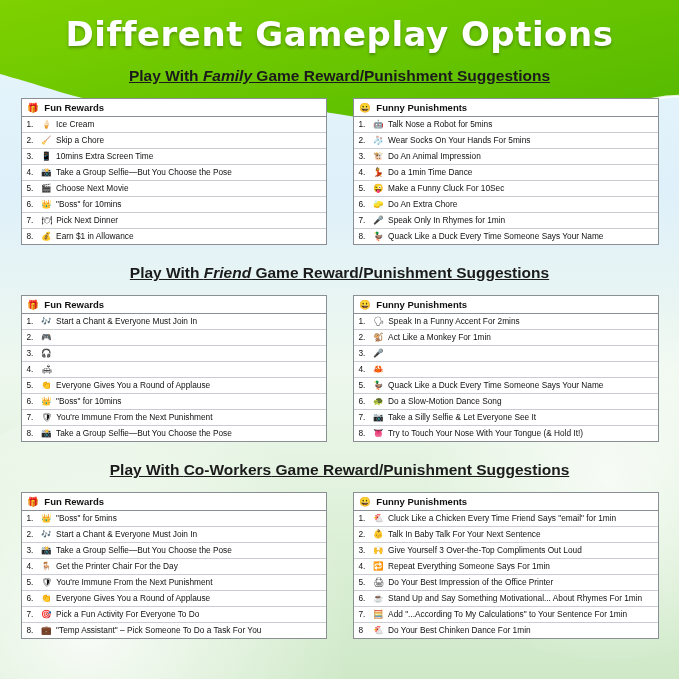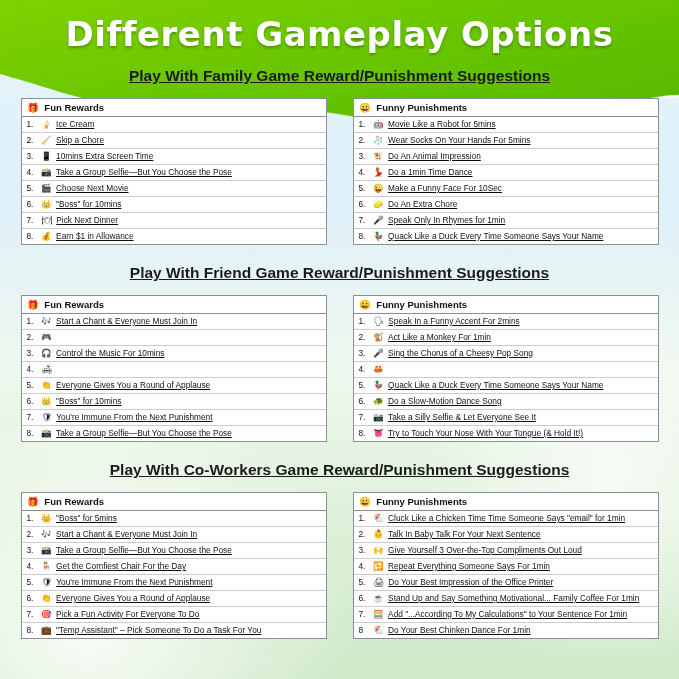--- a/index.html
+++ b/index.html
@@ -78,20 +78,21 @@
   }
   .section-heading {
     text-align: center;
     font-size: 15.5px;
     font-weight: bold;
     color: #1b1b1b;
     margin: 0 0 12px 0;
     line-height: 20px;
   }
   .section-heading .em {
+    font-style: italic;
     text-align: right;
   }
   .section-heading .uline {
     text-decoration: underline;
   }
 
   .cols {
     display: flex;
     gap: 26px;
     justify-content: center;
@@ -129,21 +130,20 @@
     width: 11px;
     flex: 0 0 11px;
     font-size: 8.3px;
   }
   .row .emoji {
     flex: 0 0 auto;
     font-size: 8.5px;
   }
   .row .txt {
     flex: 1 1 auto;
-    text-decoration: underline;
   }
   .spacer { height: 14px; }
 </style>
 </head>
 <body>
 
 <div class="page">
 
   <div class="banner">
     <svg width="679" height="190" viewBox="0 0 679 190" xmlns="http://www.w3.org/2000/svg">
@@ -218,41 +218,41 @@
             </div>
         </div>
         <div class="card">
           <div class="card-head">
             <span>😀</span>
             <span>Funny Punishments</span>
           </div>
           <div class="row">
               <span class="num">1.</span>
               <span class="emoji">🤖</span>
-              <span class="txt">Movie Like a Robot for 5mins</span>
+              <span class="txt">Talk Nose a Robot for 5mins</span>
             </div>
           <div class="row">
               <span class="num">2.</span>
               <span class="emoji">🧦</span>
               <span class="txt">Wear Socks On Your Hands For 5mins</span>
             </div>
           <div class="row">
               <span class="num">3.</span>
               <span class="emoji">🐮</span>
               <span class="txt">Do An Animal Impression</span>
             </div>
           <div class="row">
               <span class="num">4.</span>
               <span class="emoji">💃</span>
               <span class="txt">Do a 1min Time Dance</span>
             </div>
           <div class="row">
               <span class="num">5.</span>
               <span class="emoji">😜</span>
-              <span class="txt">Make a Funny Face For 10Sec</span>
+              <span class="txt">Make a Funny Cluck For 10Sec</span>
             </div>
           <div class="row">
               <span class="num">6.</span>
               <span class="emoji">🧽</span>
               <span class="txt">Do An Extra Chore</span>
             </div>
           <div class="row">
               <span class="num">7.</span>
               <span class="emoji">🎤</span>
               <span class="txt">Speak Only In Rhymes for 1min</span>
@@ -283,21 +283,20 @@
               <span class="emoji">🎶</span>
               <span class="txt">Start a Chant &amp; Everyone Must Join In</span>
             </div>
           <div class="row">
               <span class="num">2.</span>
               <span class="emoji">🎮</span>
             </div>
           <div class="row">
               <span class="num">3.</span>
               <span class="emoji">🎧</span>
-              <span class="txt">Control the Music For 10mins</span>
             </div>
           <div class="row">
               <span class="num">4.</span>
               <span class="emoji">🛋</span>
             </div>
           <div class="row">
               <span class="num">5.</span>
               <span class="emoji">👏</span>
               <span class="txt">Everyone Gives You a Round of Applause</span>
             </div>
@@ -328,21 +327,20 @@
               <span class="txt">Speak In a Funny Accent For 2mins</span>
             </div>
           <div class="row">
               <span class="num">2.</span>
               <span class="emoji">🐒</span>
               <span class="txt">Act Like a Monkey For 1min</span>
             </div>
           <div class="row">
               <span class="num">3.</span>
               <span class="emoji">🎤</span>
-              <span class="txt">Sing the Chorus of a Cheesy Pop Song</span>
             </div>
           <div class="row">
               <span class="num">4.</span>
               <span class="emoji">🦀</span>
             </div>
           <div class="row">
               <span class="num">5.</span>
               <span class="emoji">🦆</span>
               <span class="txt">Quack Like a Duck Every Time Someone Says Your Name</span>
             </div>
@@ -388,21 +386,21 @@
               <span class="txt">Start a Chant &amp; Everyone Must Join In</span>
             </div>
           <div class="row">
               <span class="num">3.</span>
               <span class="emoji">📸</span>
               <span class="txt">Take a Group Selfie—But You Choose the Pose</span>
             </div>
           <div class="row">
               <span class="num">4.</span>
               <span class="emoji">🪑</span>
-              <span class="txt">Get the Comfiest Chair For the Day</span>
+              <span class="txt">Get the Printer Chair For the Day</span>
             </div>
           <div class="row">
               <span class="num">5.</span>
               <span class="emoji">🛡</span>
               <span class="txt">You're Immune From the Next Punishment</span>
             </div>
           <div class="row">
               <span class="num">6.</span>
               <span class="emoji">👏</span>
               <span class="txt">Everyone Gives You a Round of Applause</span>
@@ -419,21 +417,21 @@
             </div>
         </div>
         <div class="card">
           <div class="card-head">
             <span>😀</span>
             <span>Funny Punishments</span>
           </div>
           <div class="row">
               <span class="num">1.</span>
               <span class="emoji">🐔</span>
-              <span class="txt">Cluck Like a Chicken Time Time Someone Says "email" for 1min</span>
+              <span class="txt">Cluck Like a Chicken Every Time Friend Says "email" for 1min</span>
             </div>
           <div class="row">
               <span class="num">2.</span>
               <span class="emoji">👶</span>
               <span class="txt">Talk In Baby Talk For Your Next Sentence</span>
             </div>
           <div class="row">
               <span class="num">3.</span>
               <span class="emoji">🙌</span>
               <span class="txt">Give Yourself 3 Over-the-Top Compliments Out Loud</span>
@@ -444,21 +442,21 @@
               <span class="txt">Repeat Everything Someone Says For 1min</span>
             </div>
           <div class="row">
               <span class="num">5.</span>
               <span class="emoji">🖨</span>
               <span class="txt">Do Your Best Impression of the Office Printer</span>
             </div>
           <div class="row">
               <span class="num">6.</span>
               <span class="emoji">☕</span>
-              <span class="txt">Stand Up and Say Something Motivational... Family Coffee For 1min</span>
+              <span class="txt">Stand Up and Say Something Motivational... About Rhymes For 1min</span>
             </div>
           <div class="row">
               <span class="num">7.</span>
               <span class="emoji">🧮</span>
               <span class="txt">Add "...According To My Calculations" to Your Sentence For 1min</span>
             </div>
           <div class="row">
               <span class="num">8</span>
               <span class="emoji">🐔</span>
               <span class="txt">Do Your Best Chinken Dance For 1min</span>

